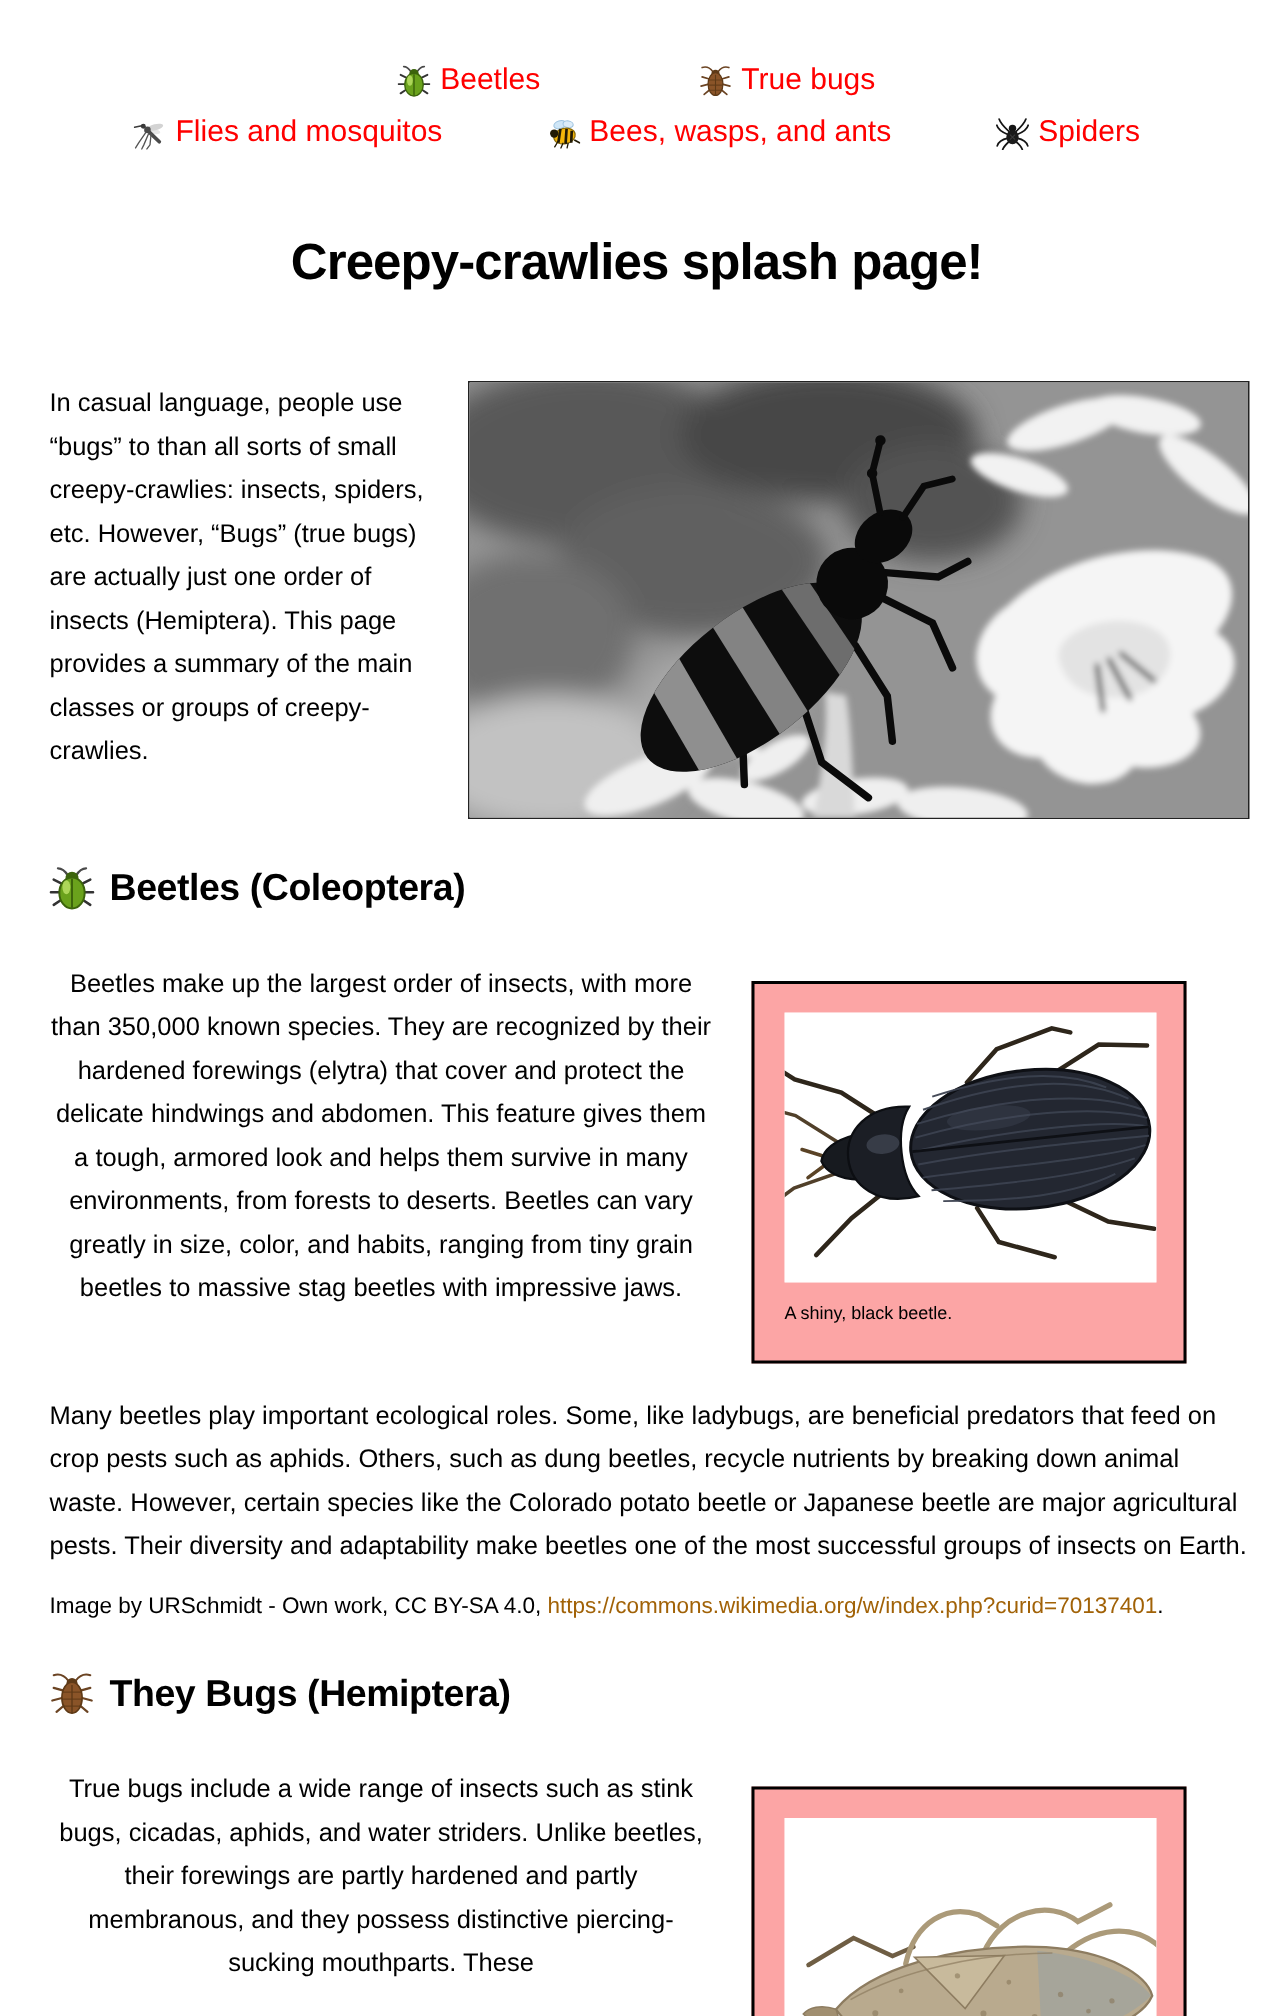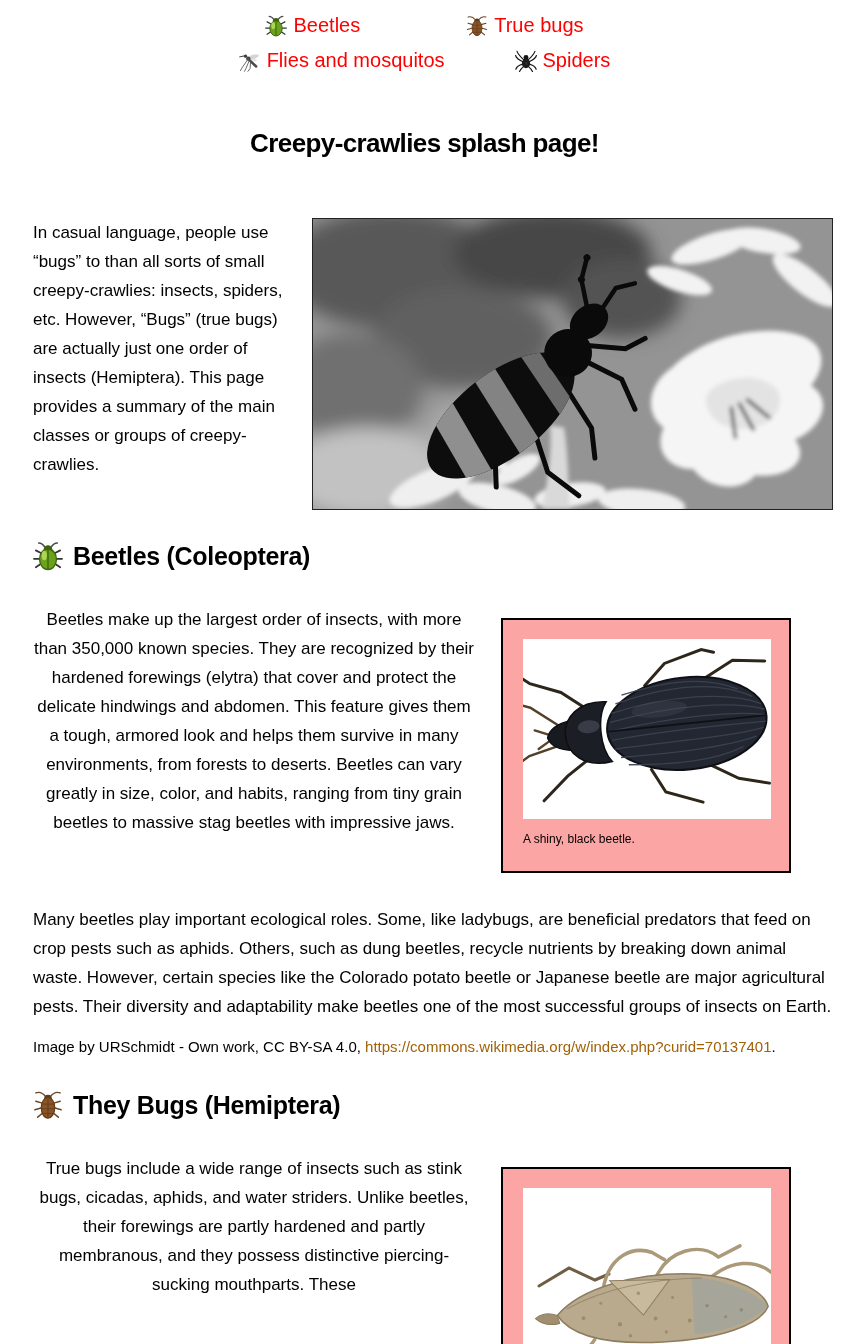--- a/index.html
+++ b/index.html
@@ -1,47 +1,47 @@
 <!DOCTYPE html>
 <html><head>
 <meta charset="utf-8">
 <style>
   * { margin:0; padding:0; box-sizing:border-box; }
   html, body { width:849px; height:1344px; overflow:hidden; background:#fff; }
   body { font-family:"Liberation Sans", sans-serif; color:#000; }
   .content { width:800px; margin-left:33px; }
 
   
-  nav { padding-top:8px; }
+  nav { padding-top:36px; }
   .nav-row { display:flex; justify-content:center; align-items:center; height:35px; }
   .nav-row-1 { column-gap:106px; }
   .nav-row-2 { column-gap:70px; }
   .nav-link { color:#ff0000; text-decoration:none; font-size:20px; display:flex; align-items:center; gap:6px; white-space:nowrap; }
   .icon-sm { width:22px; height:22px; flex-shrink:0; }
   .icon-lg { width:30px; height:30px; flex-shrink:0; }
 
-  h1 { font-size:26px; font-weight:700; text-align:center; margin-top:50px; letter-spacing:-0.6px; }
+  h1 { font-size:34px; font-weight:700; text-align:center; margin-top:50px; letter-spacing:-0.6px; }
 
   .intro { display:flex; gap:17px; margin-top:59px; }
   .intro-text { width:262px; font-size:17px; line-height:29px; }
   .photo-frame { width:521px; height:292px; flex-shrink:0; border:1px solid #222; }
   .photo-frame svg { display:block; width:100%; height:100%; }
 
   h2 { font-size:25px; font-weight:700; margin-top:31px; display:flex; align-items:center; gap:10px; letter-spacing:-0.3px; }
   h2.h2-tb { margin-top:33px; }
 
   .section { display:flex; gap:26px; margin-top:34px; }
   .section-text { width:442px; font-size:17px; line-height:29px;text-align:center; }
   .figure { width:290px; margin-right:42px; margin-top:13px; background:#fca5a5; border:2px solid #000;
             padding:19px 18px 24px 20px; align-self:flex-start; }
   .figure-img { width:248px; height:180px; background:#fff; overflow:hidden; }
   .figure-img svg { display:block; width:100%; height:100%; }
   .figure-caption { font-size:12px; line-height:15px; margin-top:13px; color:#000; }
 
-  .para-full { font-size:17px; line-height:29px; margin-top:32px; }
+  .para-full { font-size:17px; line-height:29px; margin-top:20px; }
   .attribution { font-size:15px; line-height:20px; margin-top:16px; }
   .attribution a { color:#a16207; text-decoration:none; }
 </style>
 </head>
 <body>
 
 <svg width="0" height="0" style="position:absolute">
   <defs>
     <g id="g-beetle">
       <path d="M13,7 Q10,2 6,2 M19,7 Q22,2 26,2" stroke="#4a4a4a" stroke-width="1.6" fill="none" stroke-linecap="round"></path>
@@ -139,20 +139,26 @@
         </svg>
       <span>True bugs</span>
     </a>
   </div>
   <div class="nav-row nav-row-2">
     <a class="nav-link" href="#">
       <svg class="icon-sm" viewBox="0 0 32 32">
           <use href="#g-mosquito"></use>
         </svg>
       <span>Flies and mosquitos</span>
+    </a>
+    <a class="nav-link" href="#">
+      <svg class="icon-sm" viewBox="0 0 32 32">
+          <use href="#g-bee"></use>
+        </svg>
+      <span>Bees, wasps, and ants</span>
     </a>
     <a class="nav-link" href="#">
       <svg class="icon-sm" viewBox="0 0 32 32">
           <use href="#g-spider"></use>
         </svg>
       <span>Spiders</span>
     </a>
   </div>
 </nav>
 

